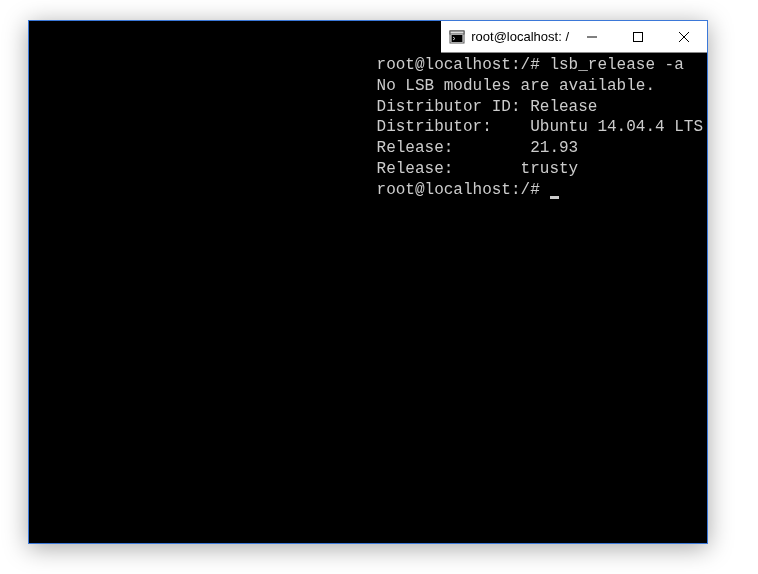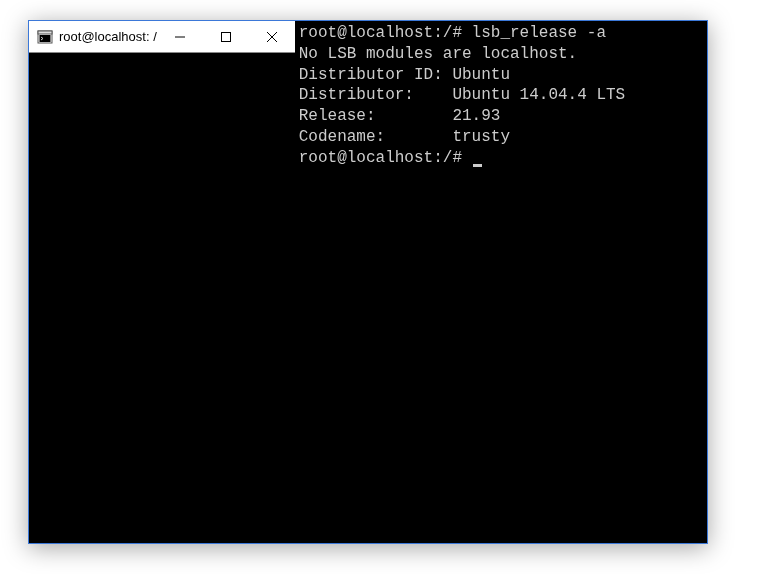--- a/index.html
+++ b/index.html
@@ -21,21 +21,22 @@
       width: 680px;
       height: 524px;
       filter: drop-shadow(0 4px 12px rgba(0,0,0,0.35));
     }
     .window {
       width: 680px;
       height: 524px;
       border: 1px solid #3b78d8;
       background: #000;
       display: flex;
-      flex-direction: row;
+      flex-direction: column;
+      align-items: flex-end;
     }
     .titlebar {
       height: 32px;
       background: #fff;
       display: flex;
       align-items: center;
       padding-left: 8px;
       border-bottom: 1px solid #888;
     }
     .title-icon {
@@ -120,20 +121,20 @@
         </div>
         <div class="win-btn close">
           <svg width="10" height="10" viewBox="0 0 10 10">
               <line x1="0" y1="0" x2="10" y2="10" stroke="currentColor" stroke-width="1"></line>
               <line x1="10" y1="0" x2="0" y2="10" stroke="currentColor" stroke-width="1"></line>
             </svg>
         </div>
       </div>
     </div>
     <div class="terminal"><span>root@localhost:/#</span> <span>lsb_release -a</span>
-<span>No LSB modules are localhost.</span>
-<span>Distributor ID: Ubuntu</span>
+<span>No LSB modules are available.</span>
+<span>Distributor ID: Release</span>
 <span>Distributor:    Ubuntu 14.04.4 LTS</span>
 <span>Release:        21.93</span>
-<span>Codename:       trusty</span>
+<span>Release:       trusty</span>
 <span>root@localhost:/#</span> <span class="cursor"></span></div>
   </div>
 </div>
 
 </body></html>

